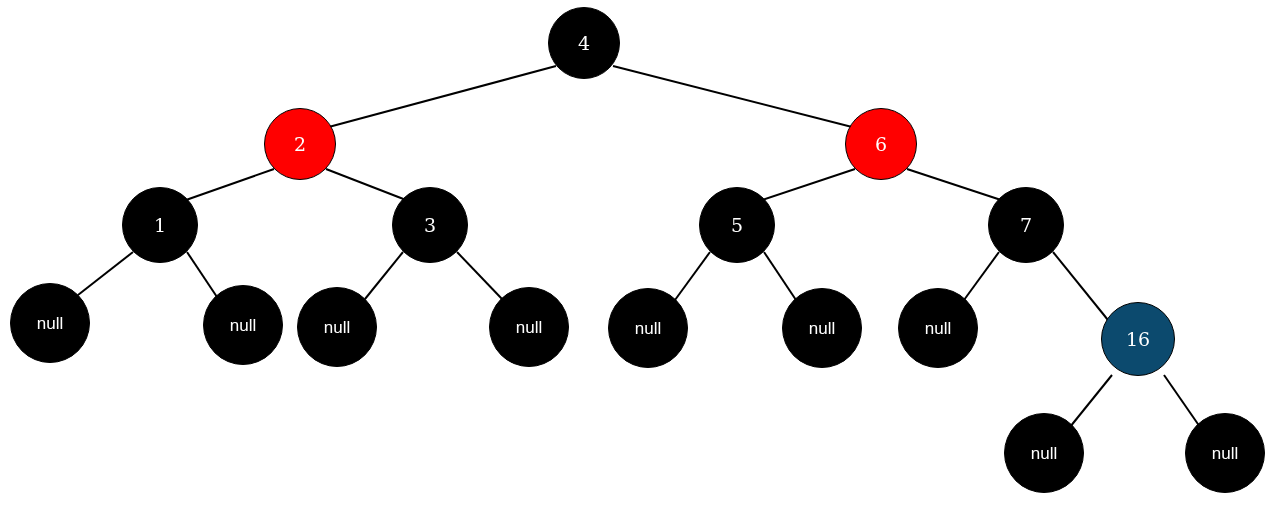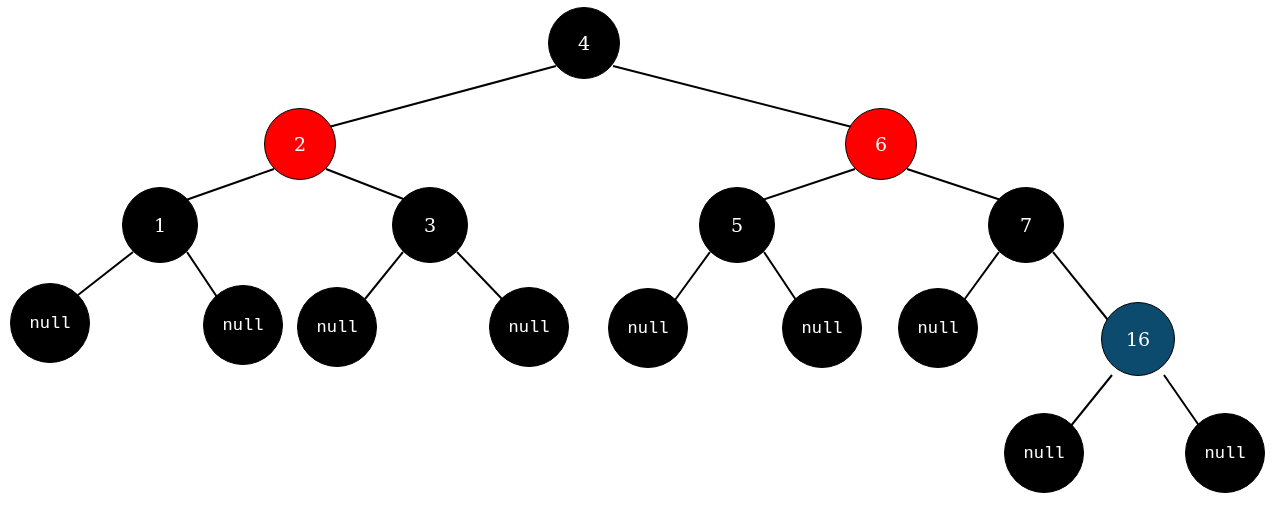--- a/index.html
+++ b/index.html
@@ -40,21 +40,21 @@
     box-sizing: border-box;
     color: #ffffff;
   }
   .node-label {
     font-family: "DejaVu Serif", "Liberation Serif", serif;
     color: #ffffff;
     line-height: 1;
     display: block;
   }
   .node-label.mono {
-    font-family: Liberation Mono, monospace;
+    font-family: Liberation Sans, sans-serif;
   }
 </style>
 </head>
 <body>
 
 <div id="tree-canvas" style="width: 1277px; height: 507px; background: rgb(255, 255, 255);">
   <svg id="edge-layer" viewBox="0 0 1277 507" width="1277" height="507" xmlns="http://www.w3.org/2000/svg">
       <line x1="556" y1="66" x2="325" y2="128" stroke="#000000" stroke-width="2"></line>
       <line x1="613" y1="66" x2="856" y2="128" stroke="#000000" stroke-width="2"></line>
       <line x1="274" y1="169" x2="186" y2="200" stroke="#000000" stroke-width="2"></line>

